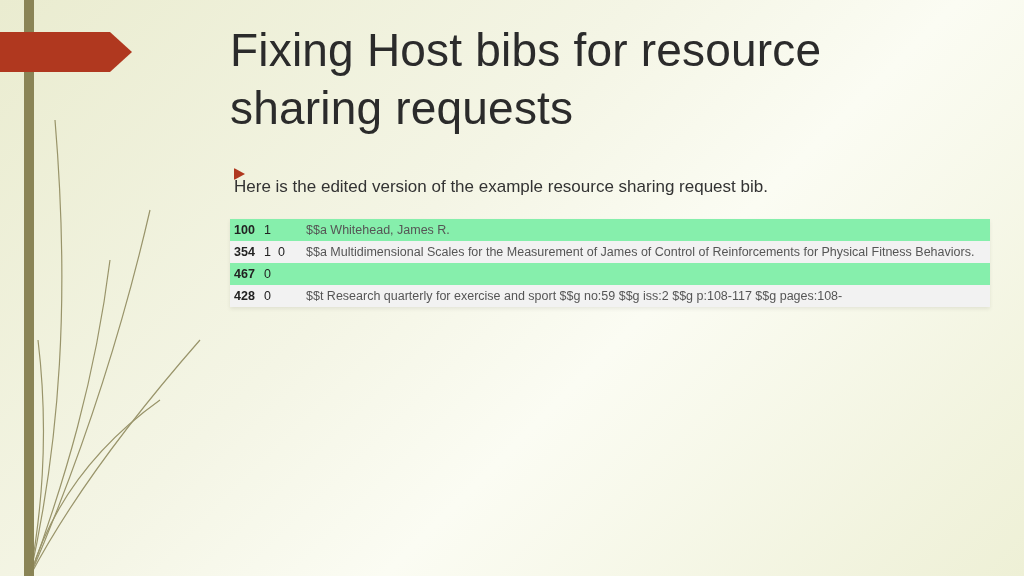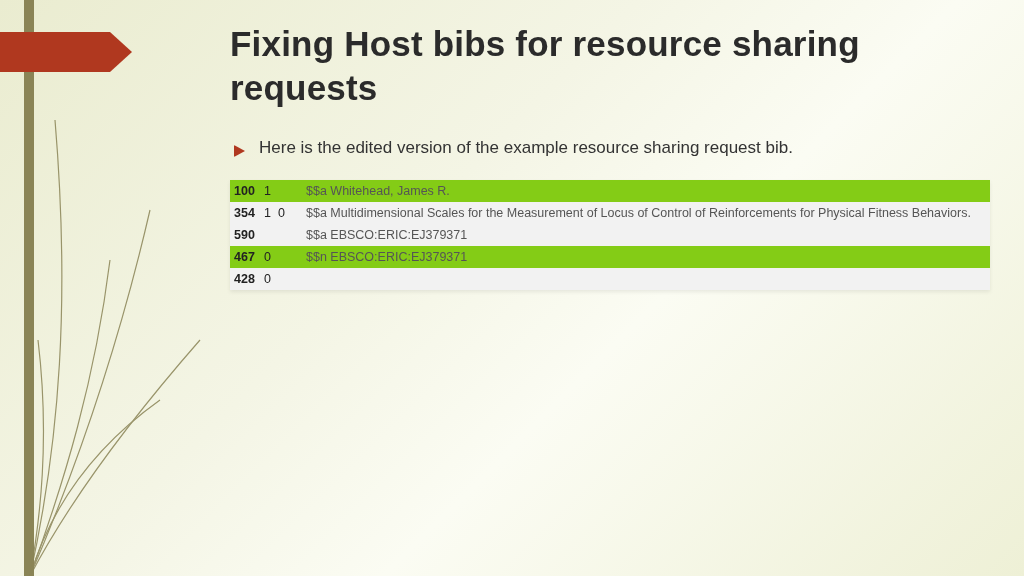--- a/index.html
+++ b/index.html
@@ -47,53 +47,53 @@
     pointer-events: none;
   }
   
   .content {
     position: absolute;
     left: 230px;
     top: 22px;
     right: 40px;
   }
   h1.title {
-    font-weight: 700;
-    font-size: 35px;
+    font-weight: 400;
+    font-size: 46px;
     line-height: 1.25;
     color: #2b2b2b;
     letter-spacing: 0.2px;
     margin-bottom: 28px;
   }
   .bullet-row {
     display: flex;
-    align-items: center;
-    gap: 14px;
+    align-items: flex-start;
     margin-bottom: 22px;
     margin-left: 4px;
+    flex-direction: column;
   }
   .bullet-icon {
     flex: 0 0 auto;
     width: 0; height: 0;
     border-top: 6px solid transparent;
     border-bottom: 6px solid transparent;
     border-left: 11px solid #b0381f;
     border-radius: 1px;
     position: relative;
     top: 3px;
   }
   .bullet-text {
     font-size: 17px;
     color: #333;
     font-weight: 400;
   }
   
   .marc {
     width: 760px;
-    background: #84cc16;
+    background: #86efac;
     font-family: Arial, "Segoe UI", sans-serif;
     font-size: 12.5px;
     color: #444;
     box-shadow: 0 2px 4px rgba(0,0,0,0.08);
   }
   .marc-row {
     display: flex;
     align-items: center;
     height: 22px;
     padding: 0 4px;
@@ -138,33 +138,27 @@
     <div class="marc-row">
       <span class="tag">100</span>
       <span class="ind1">1</span>
       <span class="ind2"></span>
       <span class="sub">$$a Whitehead, James R.</span>
     </div>
     <div class="marc-row alt">
       <span class="tag">354</span>
       <span class="ind1">1</span>
       <span class="ind2">0</span>
-      <span class="sub">$$a Multidimensional Scales for the Measurement of Locus of Control of Reinforcements for Physical Fitness Behaviors.</span>
-    </div>
-    <div class="marc-row alt">
-      <span class="tag">590</span>
-      <span class="ind1"></span>
-      <span class="ind2"></span>
-      <span class="sub">$$a EBSCO:ERIC:EJ379371</span>
+      <span class="sub">$$a Multidimensional Scales for the Measurement of James of Control of Reinforcements for Physical Fitness Behaviors.</span>
     </div>
     <div class="marc-row">
       <span class="tag">467</span>
       <span class="ind1">0</span>
       <span class="ind2"></span>
-      <span class="sub">$$n EBSCO:ERIC:EJ379371</span>
     </div>
     <div class="marc-row alt">
       <span class="tag">428</span>
       <span class="ind1">0</span>
       <span class="ind2"></span>
+      <span class="sub">$$t Research quarterly for exercise and sport $$g no:59  $$g iss:2  $$g p:108-117  $$g pages:108-</span>
     </div>
   </div>
 </div>
 
 </body></html>

